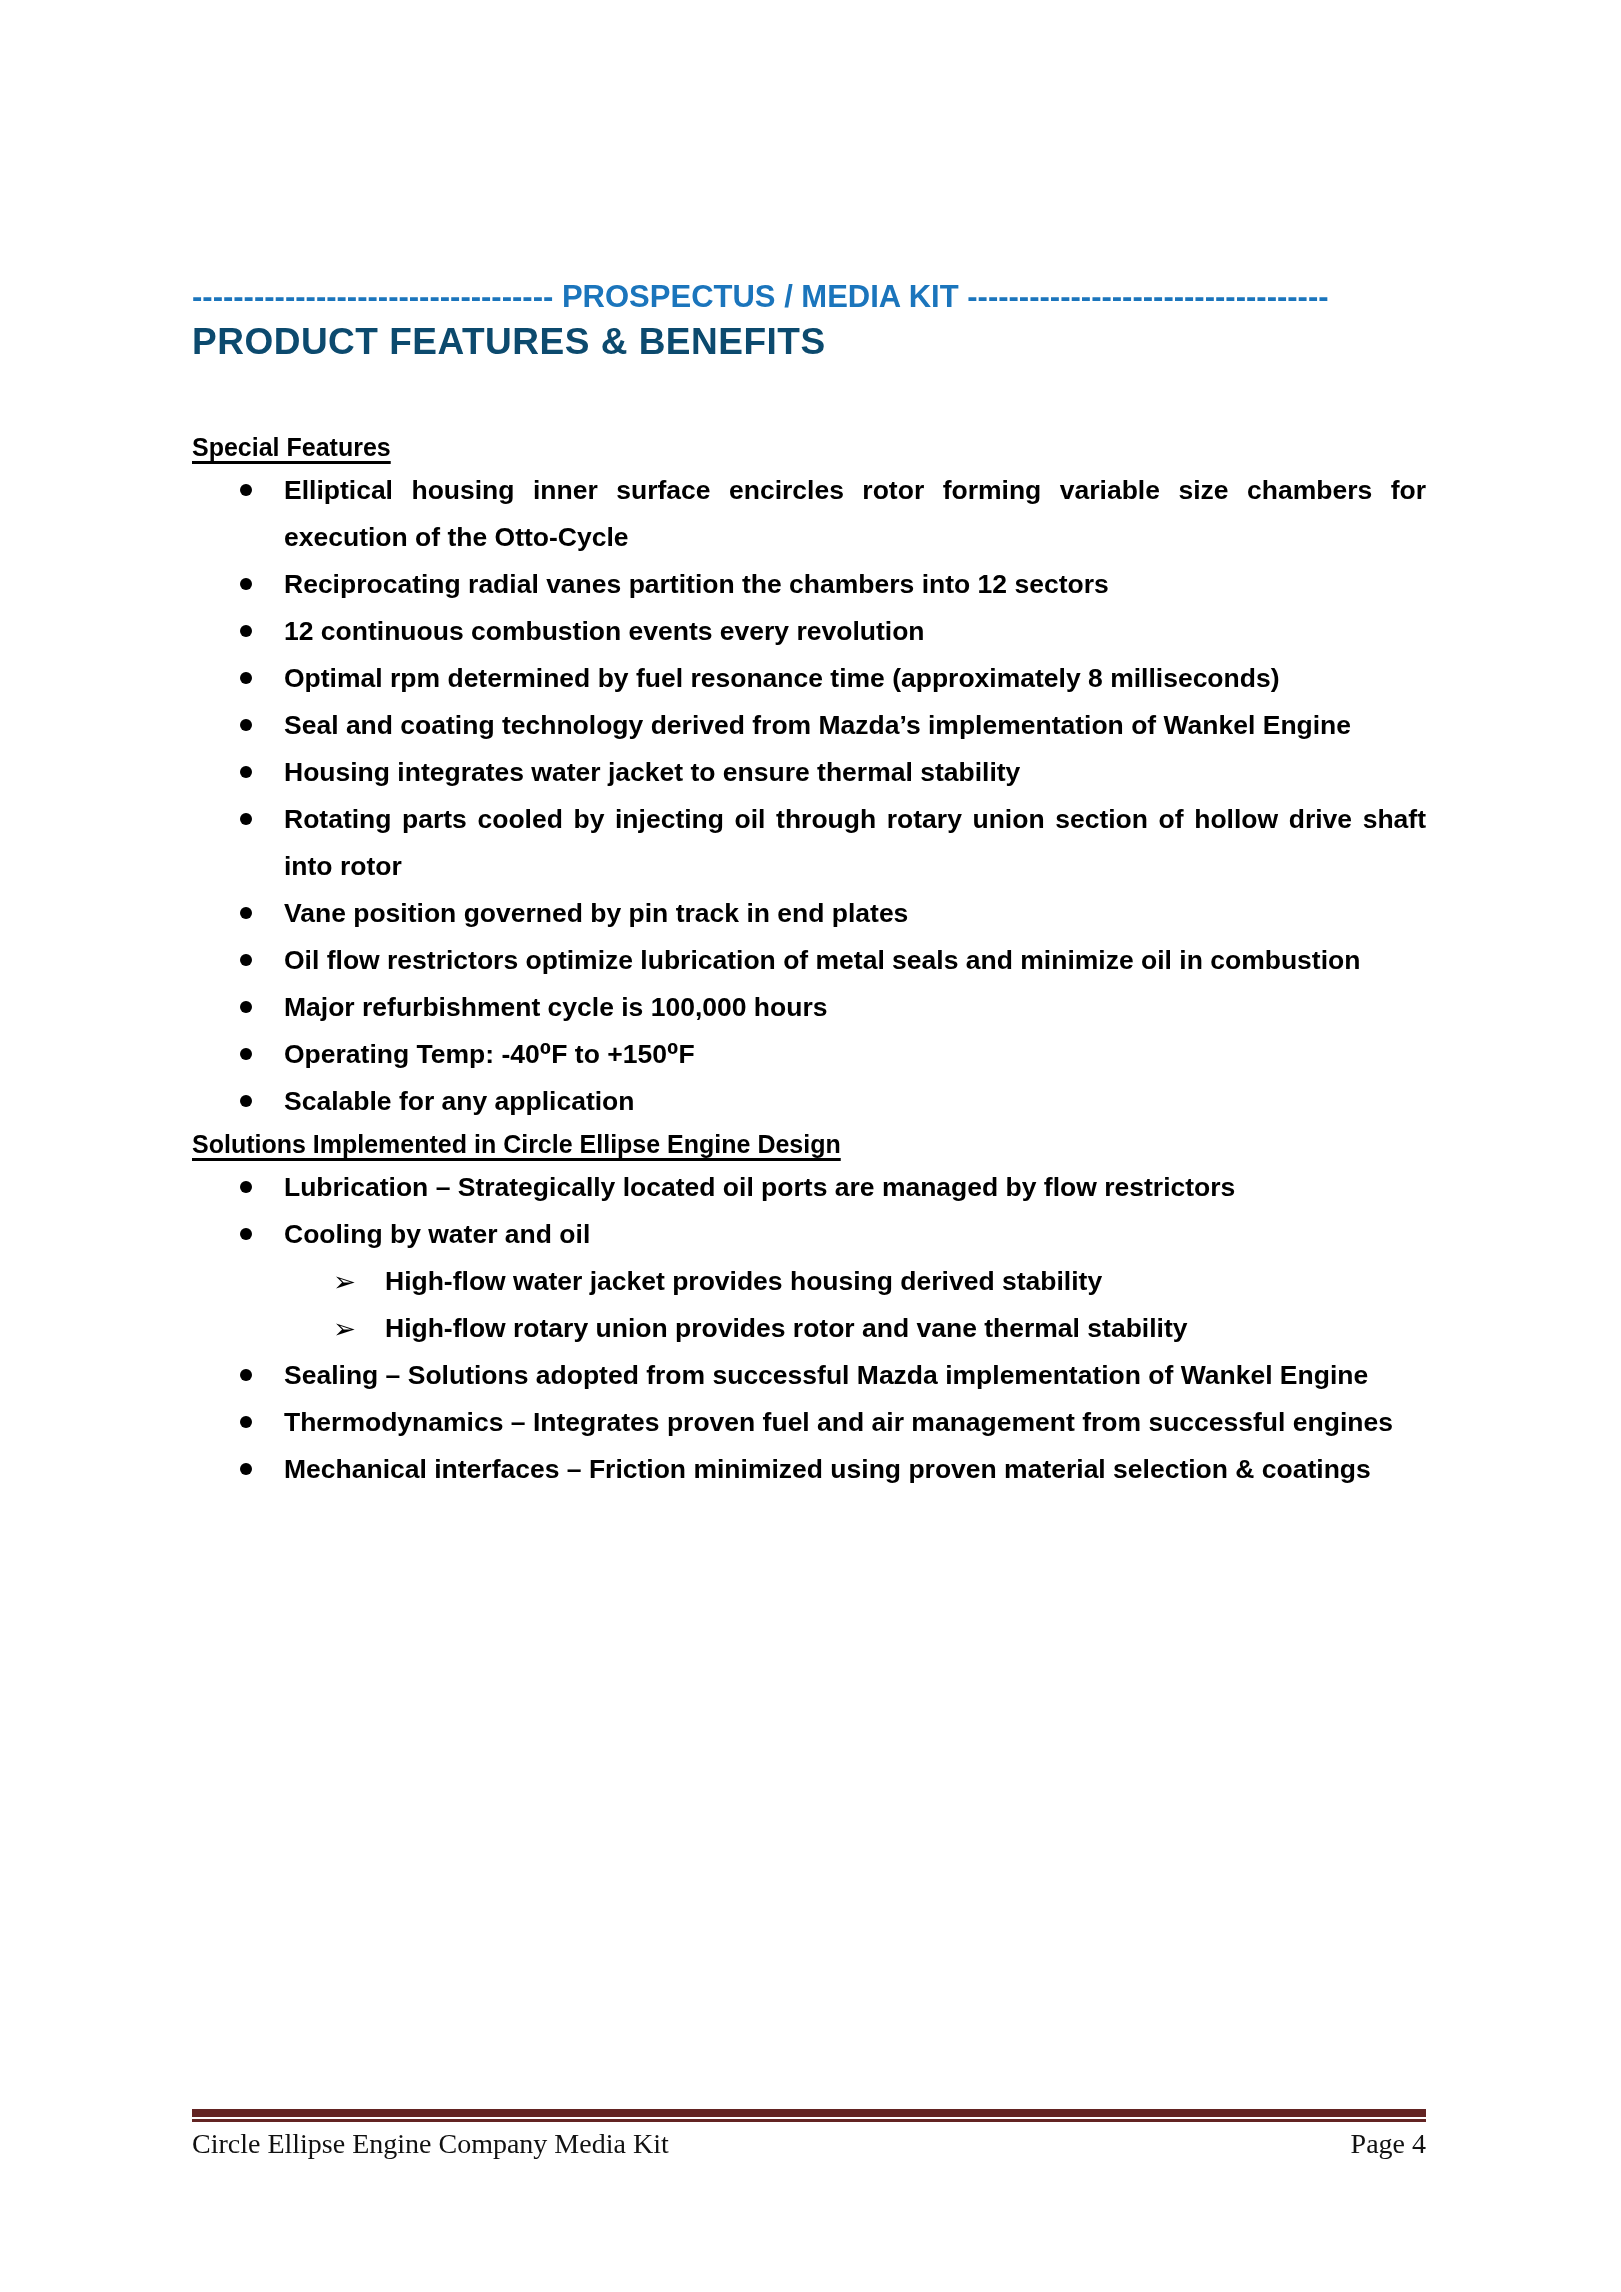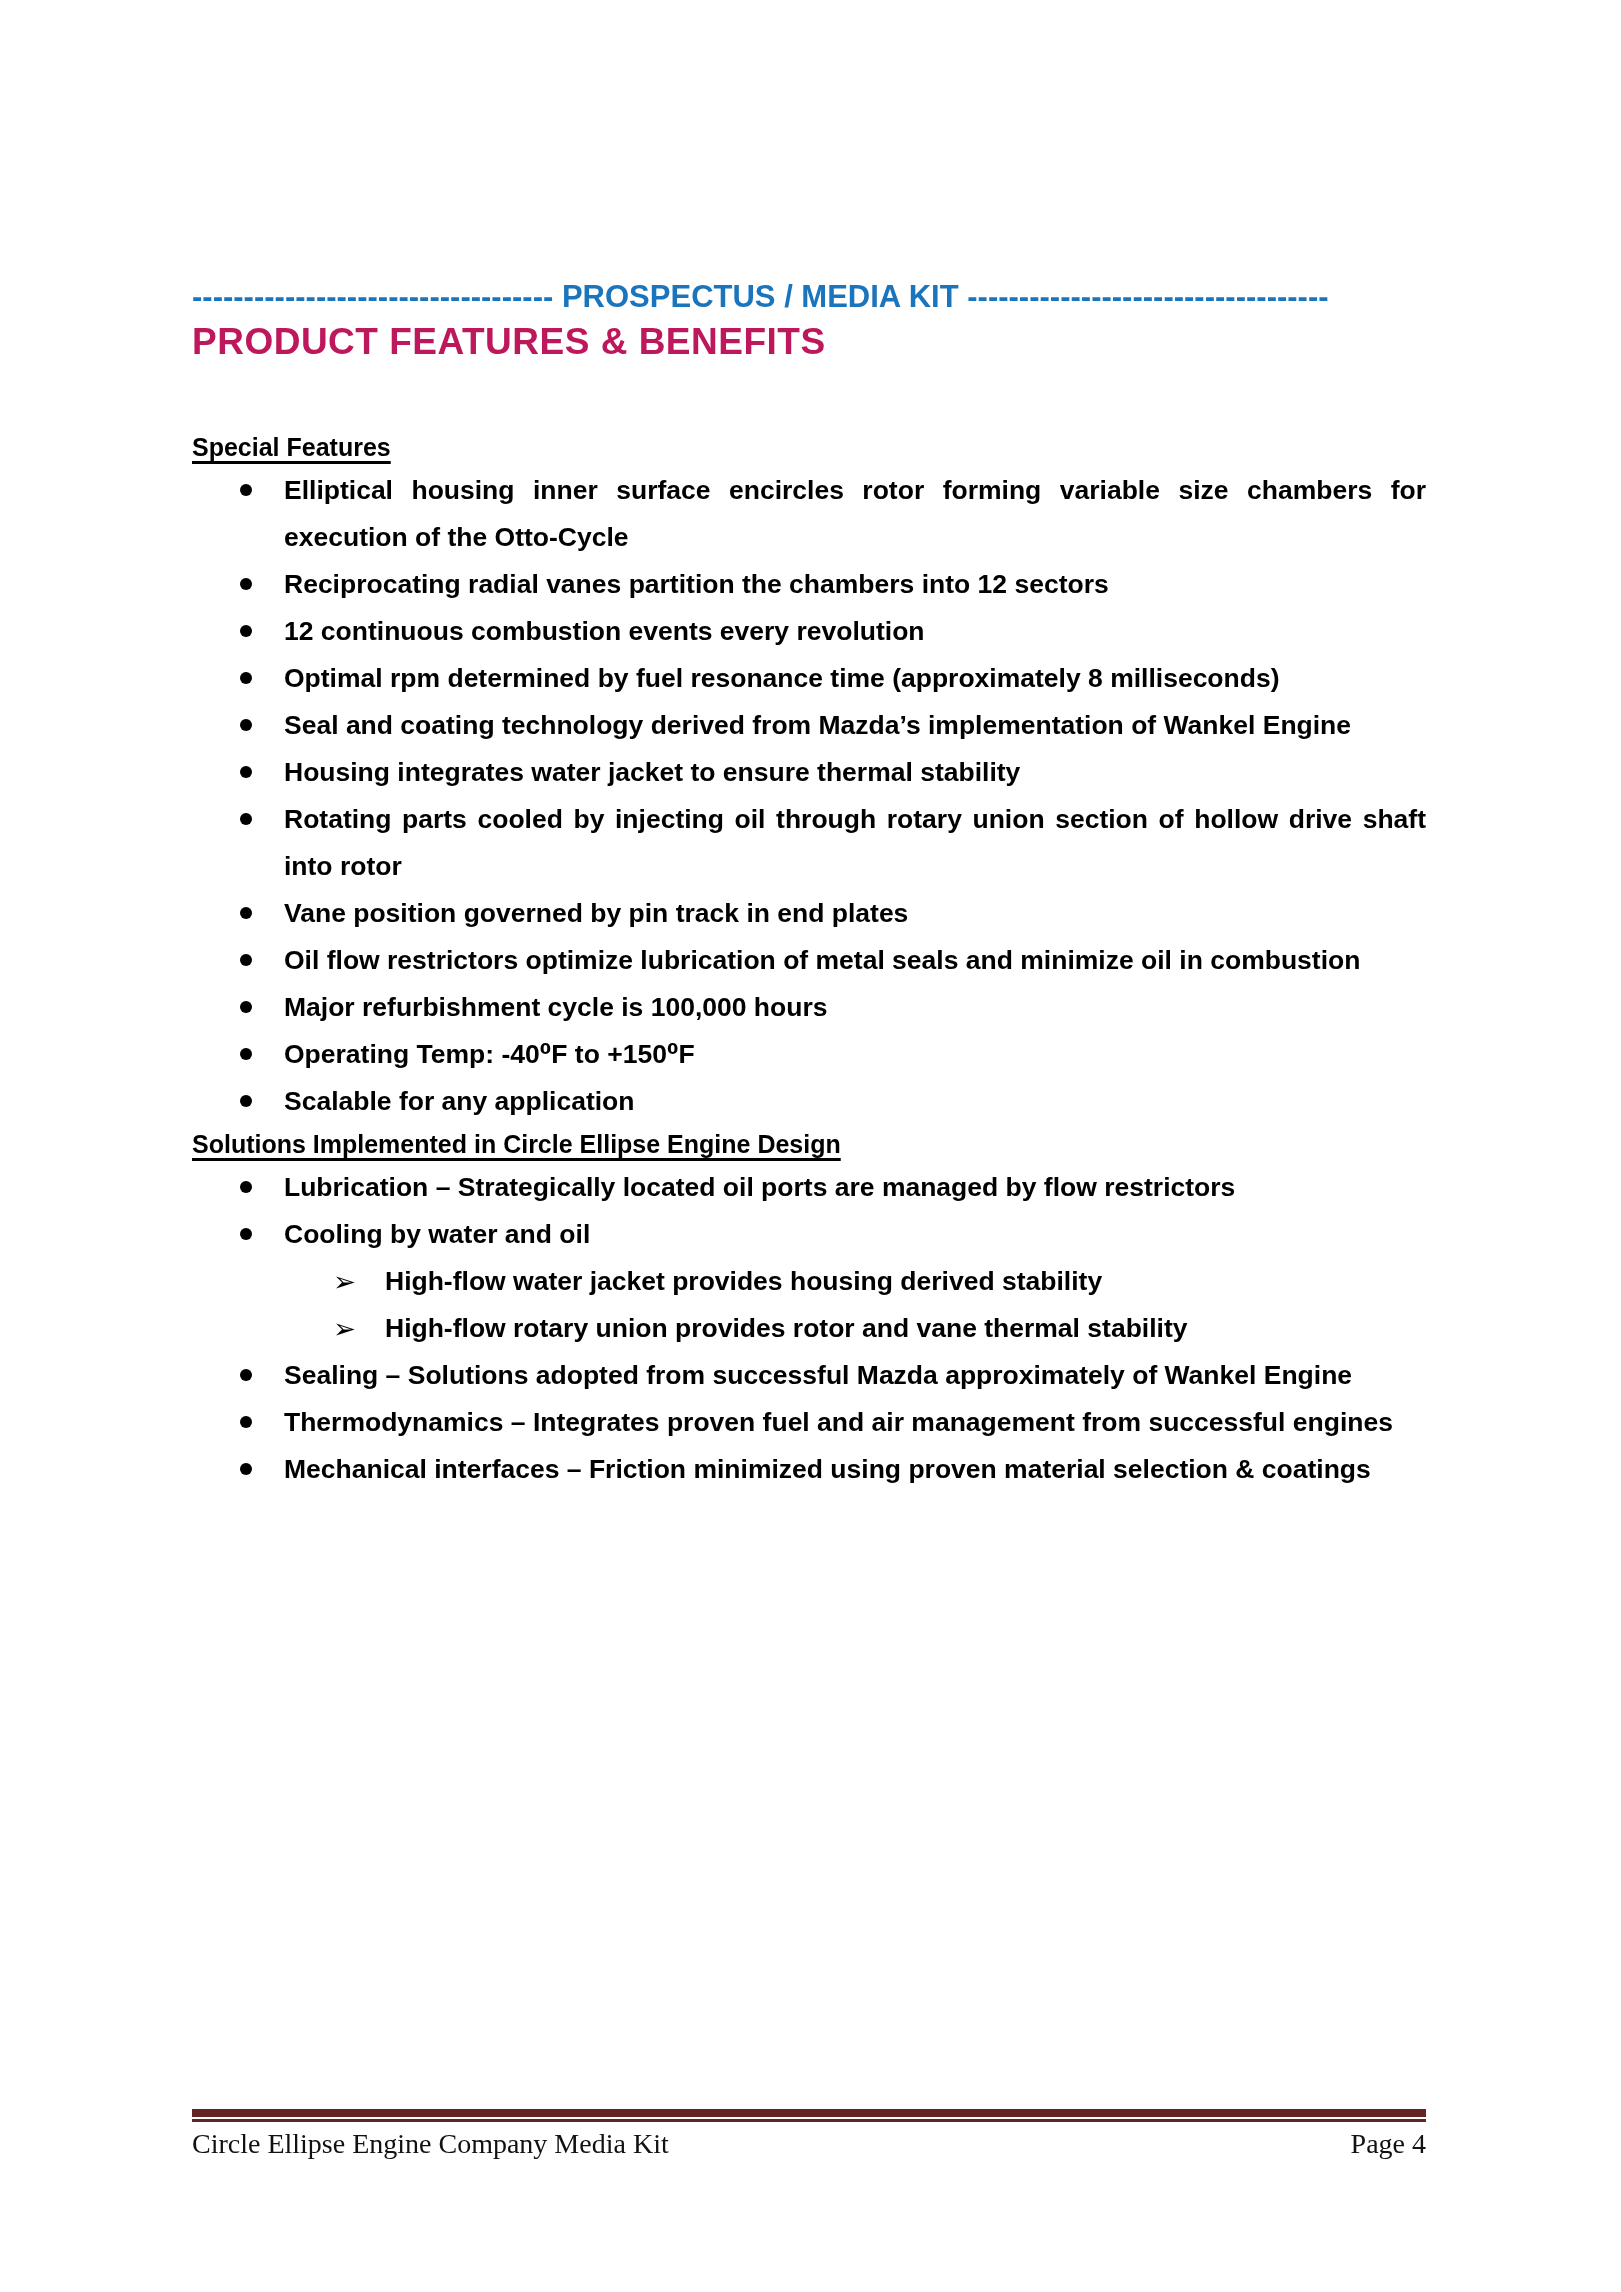--- a/index.html
+++ b/index.html
@@ -24,21 +24,21 @@
     font-size: 31px;
     line-height: 35px;
     color: #1B75BC;
     white-space: nowrap;
     overflow: hidden;
   }
   .doc-title {
     margin-top: 5.9px;
     font-size: 37px;
     line-height: 43px;
-    color: #be185d;
+    color: #0c4a6e;
     letter-spacing: 0.5px;
   }
   .section-heading {
     font-size: 25px;
     line-height: 39px;
     color: #000000;
     text-decoration: underline;
     text-decoration-thickness: 2.9px;
     text-underline-offset: 4.9px;
   }
@@ -208,21 +208,21 @@
 
                 <li class="subitem">
                   <span class="marker">➢</span>
                   <span>High-flow rotary union provides rotor and vane thermal stability</span>
                 </li>
               </ul>
           </li>
 
           <li class="item">
             <span class="dot"></span>
-            <span>Sealing – Solutions adopted from successful Mazda approximately of Wankel Engine</span>
+            <span>Sealing – Solutions adopted from successful Mazda implementation of Wankel Engine</span>
             
           </li>
 
           <li class="item">
             <span class="dot"></span>
             <span>Thermodynamics – Integrates proven fuel and air management from successful engines</span>
             
           </li>
 
           <li class="item">

